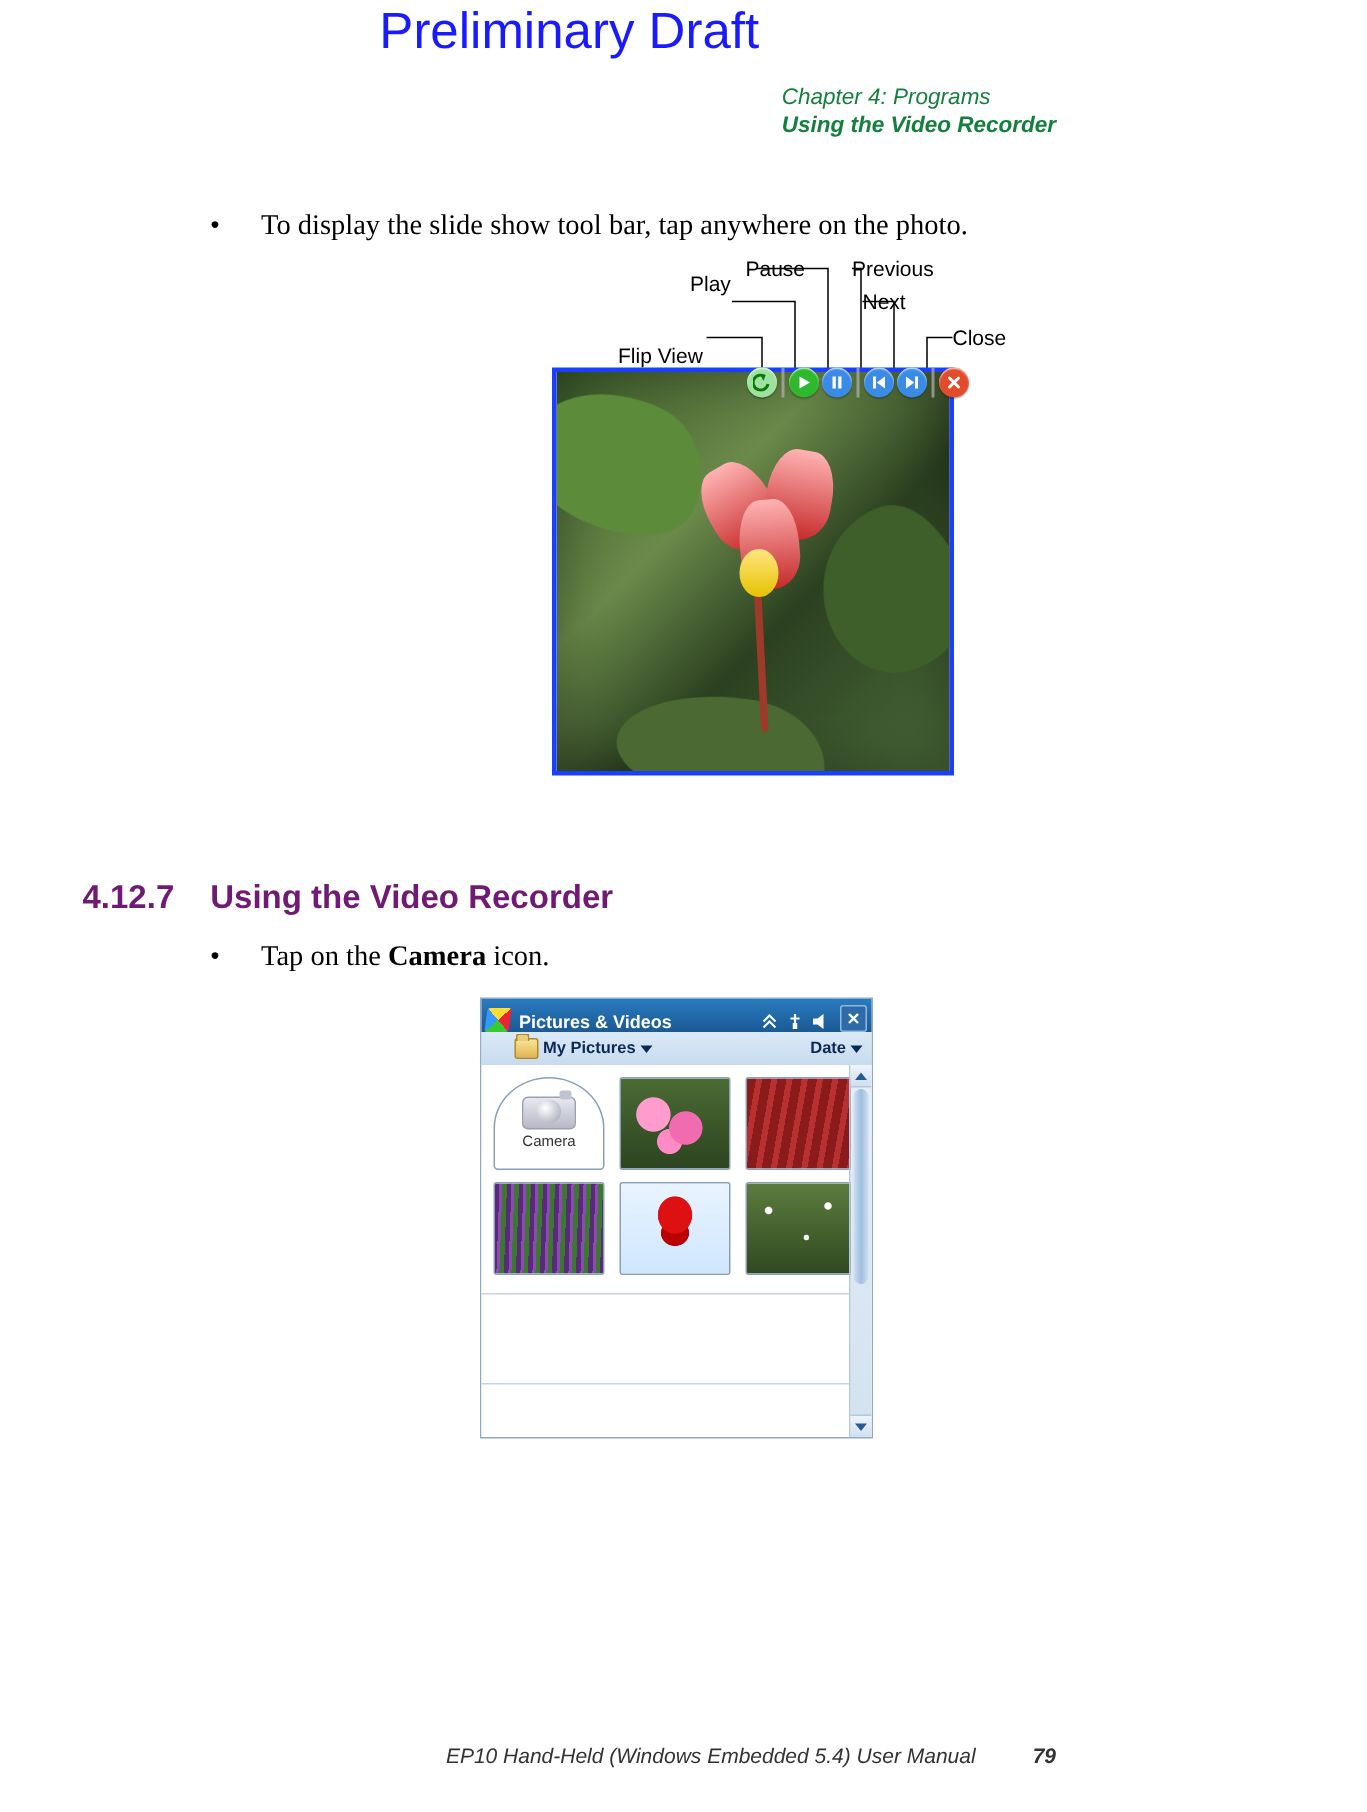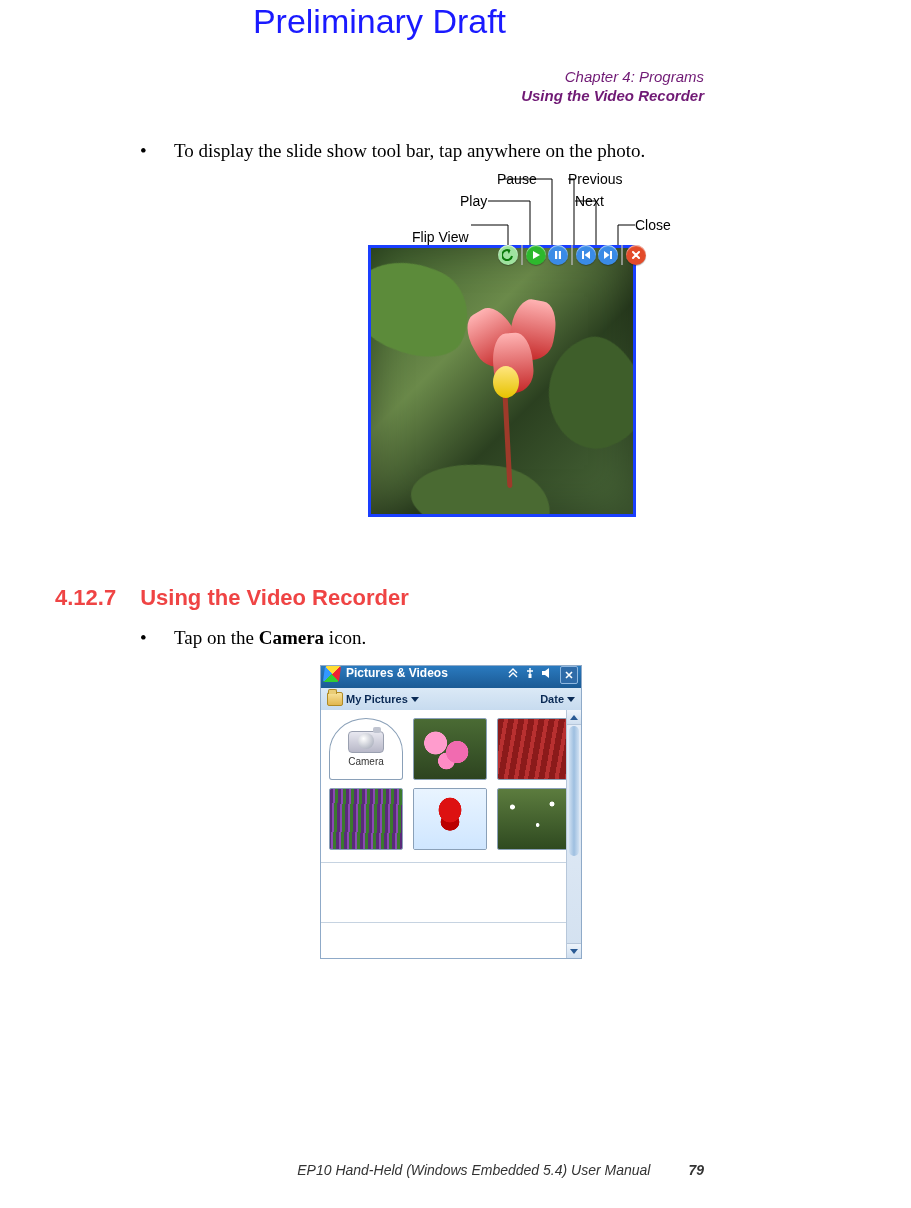--- a/index.html
+++ b/index.html
@@ -23,26 +23,25 @@
     font-size: 34px;
     font-weight: 400;
     text-align: center;
     position: absolute;
     top: 2px;
     left: 0;
     right: 0;
   }
   .header-right {
     position: absolute;
-    top: 68px;
+    top: 56px;
     right: 55px;
-    text-align: right;
     font-family: 'Trebuchet MS', Arial, sans-serif;
     font-style: italic;
-    color: #701a75;
+    color: #15803d;
     font-size: 15px;
     line-height: 1.25em;
   }
   .header-right .l1 { font-style: italic; }
   .header-right .l2 { font-weight: bold; font-style: italic; }
   .bullet-row {
     position: absolute;
     left: 140px;
     display: flex;
     gap: 24px;
@@ -123,40 +122,40 @@
   
   .section-heading {
     position: absolute;
     left: 55px;
     top: 585px;
     font-family: 'Trebuchet MS', Arial, sans-serif;
     font-weight: bold;
     font-size: 22px;
     display: flex;
     gap: 24px;
-    color: #ef4444;
+    color: #701a75;
   }
 
   
   .fig2 {
     position: absolute;
     left: 320px;
     top: 665px;
     width: 260px;
     border: 1px solid #8faac8;
   }
   .fig2 .titlebar {
     background: linear-gradient(#2a7abf,#1b5a94);
     color: #fff;
     font-family: Tahoma, Arial, sans-serif;
     font-size: 12px;
     font-weight: bold;
     height: 22px;
     display: flex;
-    align-items: flex-start;
+    align-items: flex-end;
     padding: 0 3px;
     gap: 6px;
   }
   .fig2 .titlebar .win-icon {
     width: 16px; height: 16px; background:
       conic-gradient(from 45deg, #e23 0 25%, #3c3 0 50%, #39f 0 75%, #fd3 0);
     border-radius: 2px; transform: skewX(-8deg);
   }
   .fig2 .titlebar .title-text { flex: 1; }
   .fig2 .titlebar .status-icons { display:flex; gap:3px; align-items:center; }
@@ -172,21 +171,21 @@
     height: 22px;
     display: flex;
     align-items:center;
     justify-content: space-between;
     font-family: Tahoma, Arial, sans-serif;
     font-size: 11px;
     font-weight: bold;
     color: #0a2a55;
     padding: 0 6px;
   }
-  .fig2 .subbar .dd { display:flex; align-items:center; gap:3px; }
+  .fig2 .subbar .dd { display:flex; align-items:center; gap:3px;margin-left:16px; }
   .fig2 .subbar .foldicon { width:14px;height:12px;background:linear-gradient(#f7e29a,#e1b64f);border:1px solid #b08a24;border-radius:2px; position:relative;}
   .fig2 .subbar .foldicon::before{content:'';position:absolute;top:-4px;left:0;width:7px;height:4px;background:#e9cd77;border:1px solid #b08a24;border-bottom:none;border-radius:2px 2px 0 0;}
   .fig2 .subbar .car { width:0;height:0;border-left:4px solid transparent;border-right:4px solid transparent;border-top:5px solid #0a2a55; }
 
   .fig2 .grid-area {
     background: #fff;
     height: 248px;
     position: relative;
     overflow: hidden;
   }
@@ -268,21 +267,21 @@
   </div>
 
   <div class="bullet-row body-text" style="top:140px;">
     <span class="bullet">•</span>
     <span>To display the slide show tool bar, tap anywhere on the photo.</span>
   </div>
 
   <div class="fig1">
 
     <span class="label" style="left:62px; top:64px;">Flip View</span>
-    <span class="label" style="left:110px; top:28px;">Play</span>
+    <span class="label" style="left:110px; top:16px;">Play</span>
     <span class="label" style="left:115px; top:6px;margin-left:32px;">Pause</span>
     <span class="label" style="left:218px; top:6px;">Previous</span>
     <span class="label" style="left:225px; top:28px;">Next</span>
     <span class="label" style="left:285px; top:52px;">Close</span>
 
     <svg class="callout" width="330" height="100">
       <g stroke="#000" stroke-width="1" fill="none">
 
         <path d="M121 60 L158 60 L158 88"></path>
 

